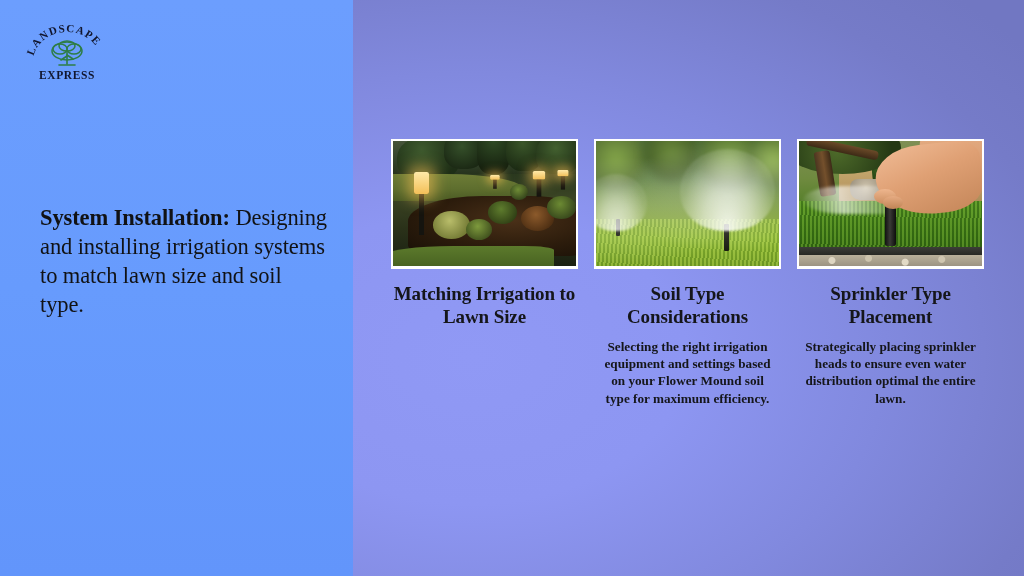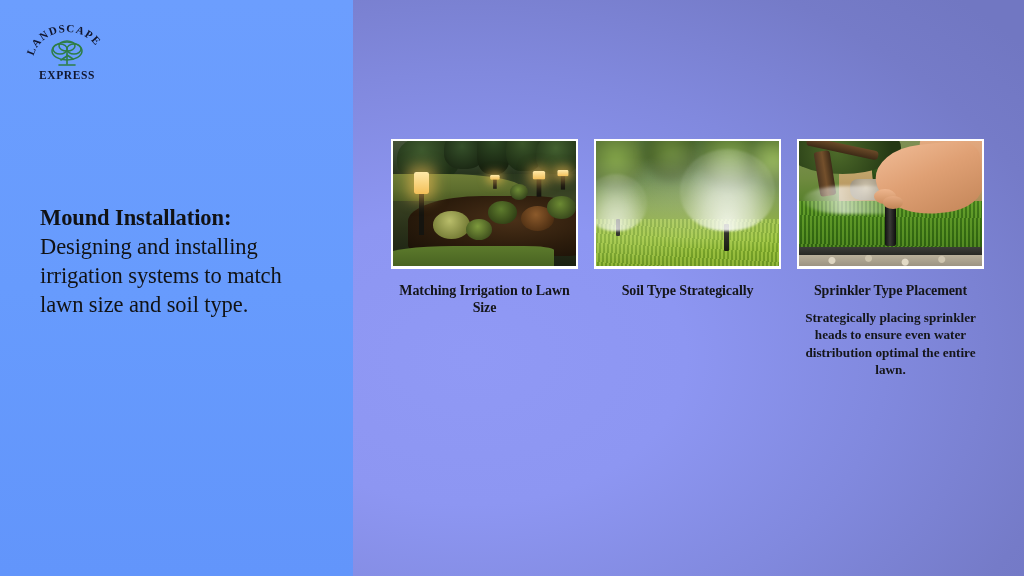--- a/index.html
+++ b/index.html
@@ -83,21 +83,21 @@
     width: 100%;
     height: 100%;
     overflow: hidden;
     position: relative;
   }
   .card-title {
     margin-top: 14px;
     text-align: center;
     color: #15161A;
     font-weight: bold;
-    font-size: 14px;
+    font-size: 19px;
     line-height: 1.2;
     letter-spacing: -0.1px;
     width: 186px;
   }
   .card-body {
     margin-top: 9px;
     text-align: center;
     color: #15161A;
     font-weight: bold;
     font-size: 13.2px;
@@ -315,21 +315,21 @@
           <path d="M41,30 L41,42"></path>
           <path d="M41,34 L35,38"></path>
           <path d="M41,33 L47,37"></path>
           <path d="M33,43 L49,43"></path>
         </g>
         <text x="41" y="57" text-anchor="middle" font-family="Liberation Serif, serif" font-size="11.5" font-weight="bold" fill="#11162E" letter-spacing="0.6">EXPRESS</text>
       </svg>
     </div>
 
     <div class="left-copy">
-      <span class="lead">Mound Installation:</span><span> Designing and installing irrigation systems to match lawn size and soil type.</span>
+      <span class="lead">System Installation:</span><span> Designing and installing irrigation systems to match lawn size and soil type.</span>
     </div>
   </div>
 
   <div class="cards">
 
     <div class="card">
       <div class="card-photo">
         <div class="photo-inner p1">
           <div class="sky"></div>
           <div class="tree t1"></div>
@@ -371,21 +371,22 @@
           <div class="blur-tree bt3"></div>
             <div class="blur-tree bt4"></div>
           <div class="grass"></div>
           <div class="head h2"></div>
           <div class="head h1"></div>
           <div class="spray sp-small"></div>
           <div class="spray sp-big"></div>
           <div class="mist"></div>
         </div>
       </div>
-      <div class="card-title">Soil Type Strategically</div>
+      <div class="card-title">Soil Type Considerations</div>
+      <div class="card-body">Selecting the right irrigation equipment and settings based on your Flower Mound soil type for maximum efficiency.</div>
     </div>
 
     <div class="card">
       <div class="card-photo">
         <div class="photo-inner p3">
           <div class="wall-top"></div>
           <div class="wall"></div>
           <div class="cypress c1"></div>
             <div class="cypress c2"></div>
           <div class="canopy"></div>

